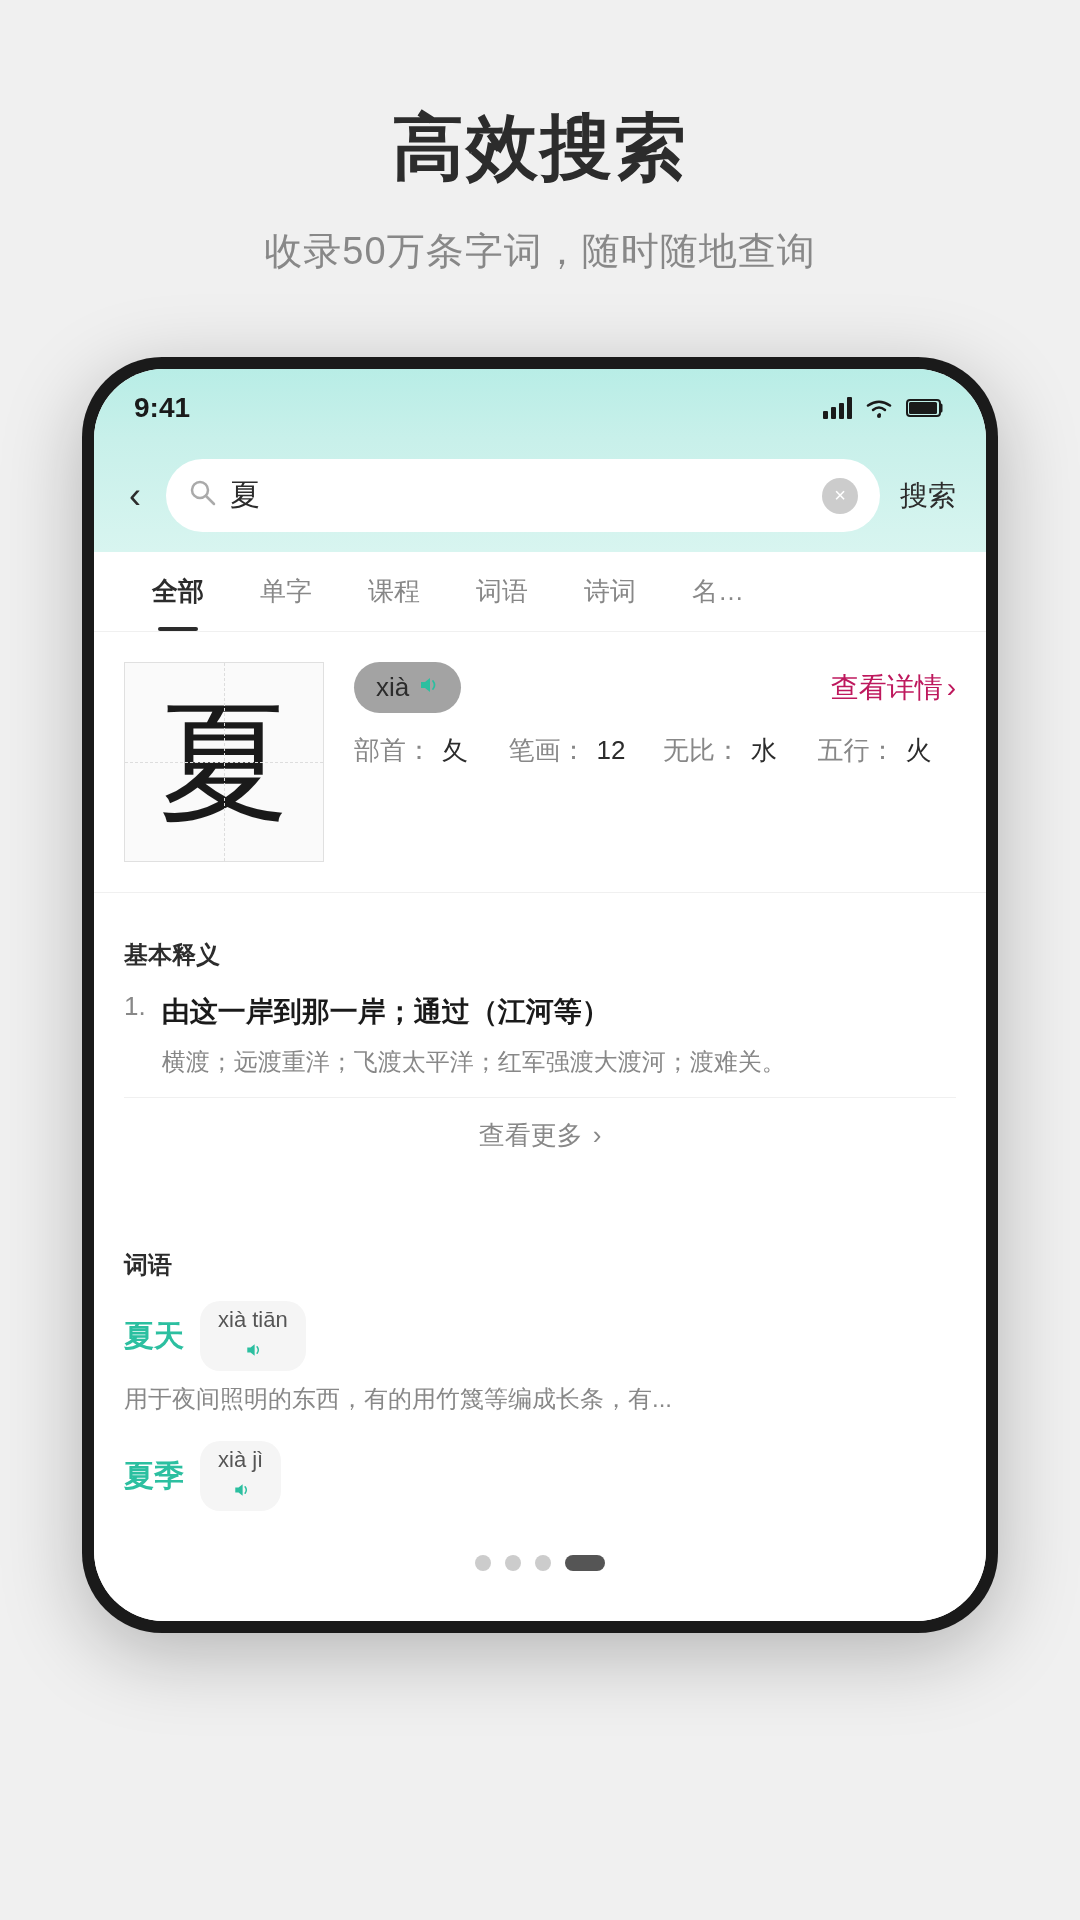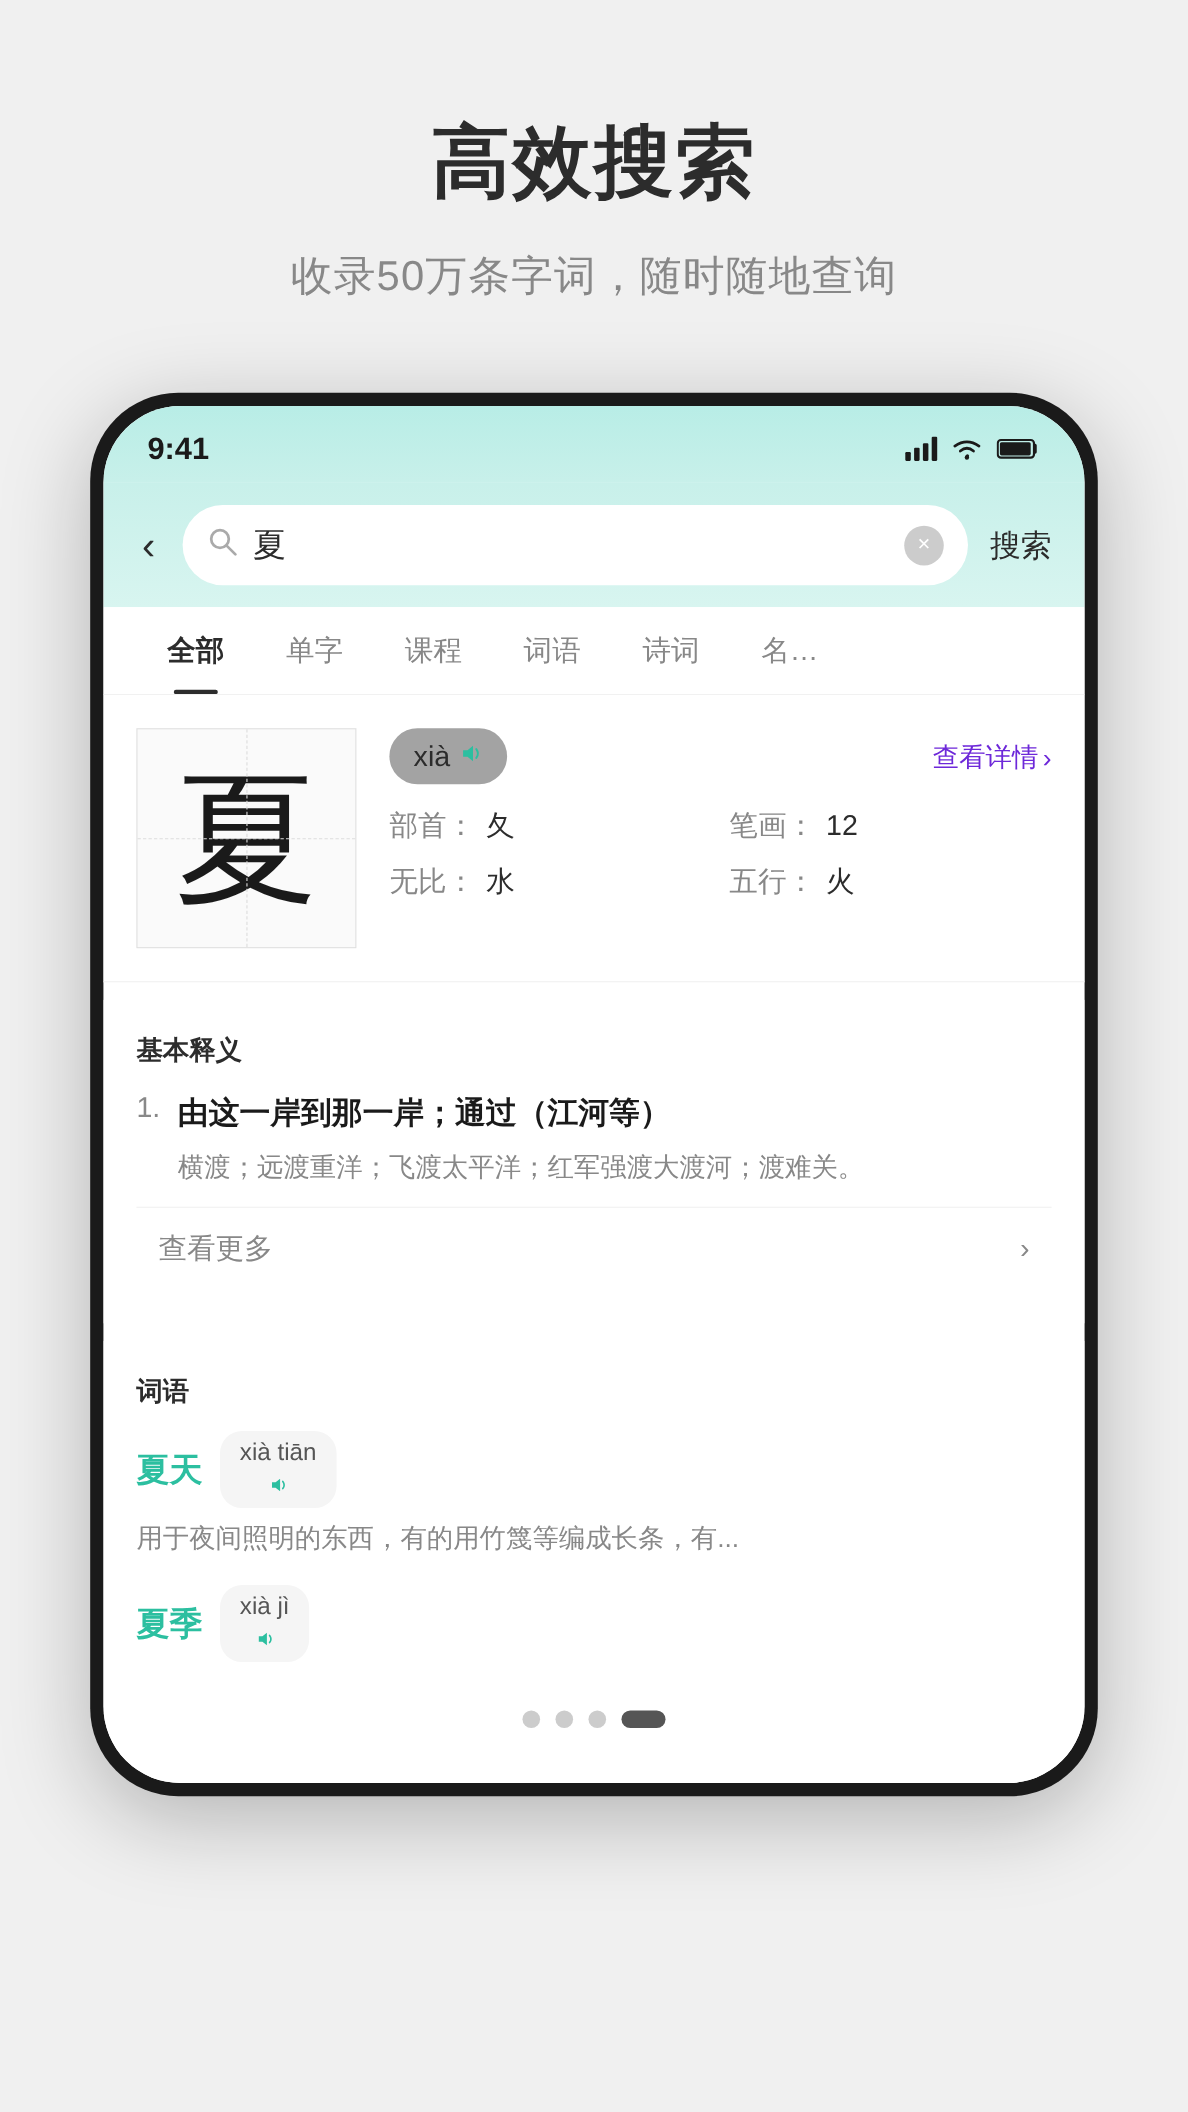--- a/index.html
+++ b/index.html
@@ -229,31 +229,31 @@
       font-size: 26px;
       color: #2c2c2c;
     }
 
     .sound-icon {
       color: #2cbfa0;
       font-size: 22px;
     }
 
     .detail-link {
-      color: #6d28d9;
-      font-size: 24px;
-      display: flex;
-      align-items: flex-end;
+      color: #be185d;
+      font-size: 28px;
+      display: flex;
+      align-items: center;
       gap: 4px;
       cursor: pointer;
     }
 
     .char-attrs {
       display: grid;
-      grid-template-columns: 1fr 1fr;
+      grid-template-columns: 1fr 1fr 1fr 1fr;
       gap: 16px;
     }
 
     .attr-row {
       display: flex;
       align-items: center;
       gap: 10px;
       font-size: 26px;
     }
 
@@ -306,21 +306,21 @@
 
     .def-example {
       font-size: 24px;
       color: #888;
       line-height: 1.6;
     }
 
     .see-more {
       display: flex;
       align-items: center;
-      justify-content: space-between;
+      justify-content: center;
       gap: 10px;
       padding: 20px;
       font-size: 26px;
       color: #888;
       cursor: pointer;
       border-top: 1px solid #f0f0f0;
       margin-top: 10px;
     }
 
     

